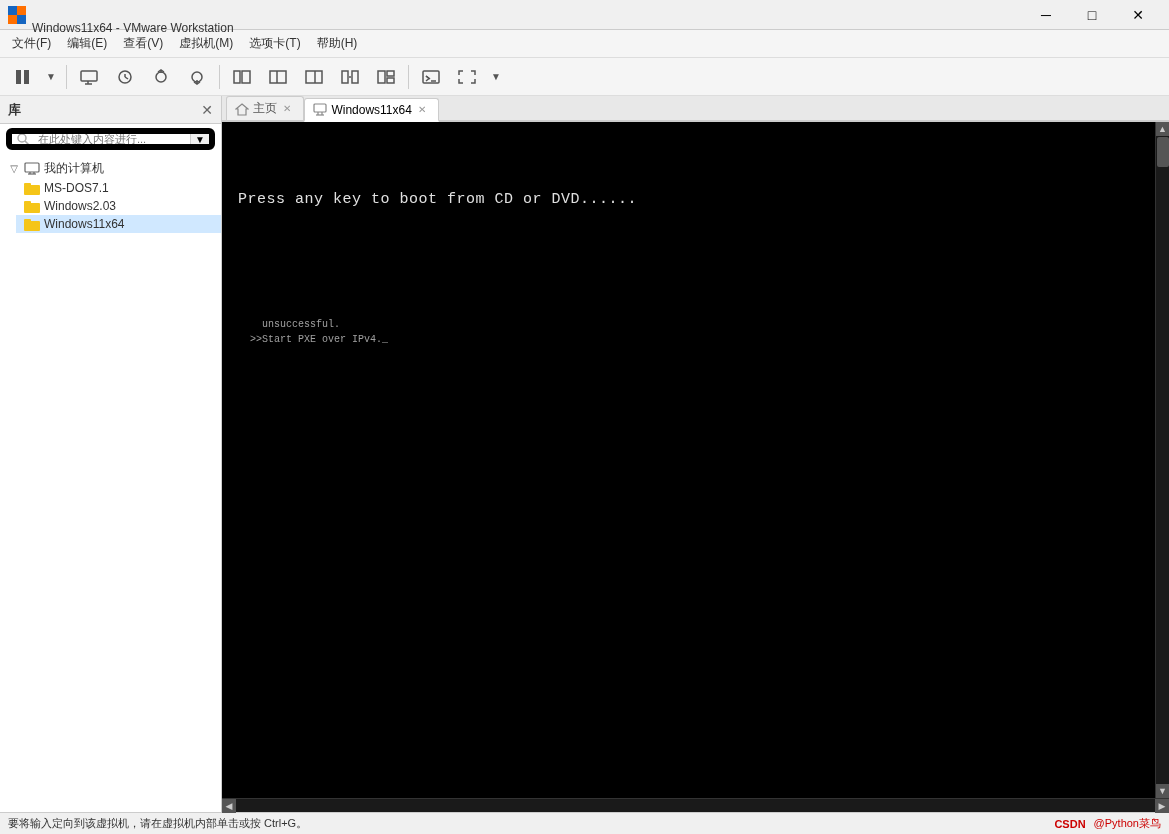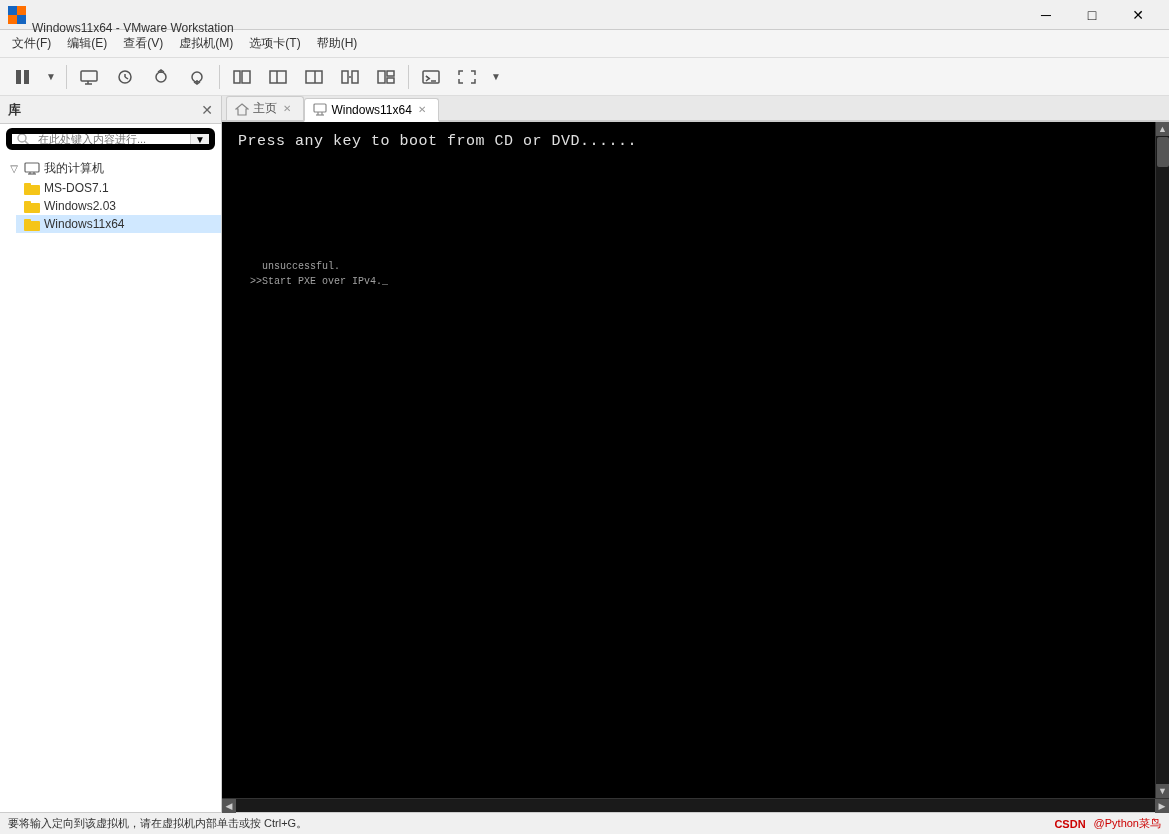--- a/index.html
+++ b/index.html
@@ -99,21 +99,21 @@
       background: #f0f0f0; cursor: pointer; font-size: 12px; color: #555;
       margin-right: 0; border-radius: 3px 3px 0 0; height: 24px;
     }
     .tab.active { background: #fff; color: #000; border-bottom: 2px solid #fff; margin-bottom: -2px; }
     .tab-close { font-size: 10px; color: #999; border: none; background: transparent; cursor: pointer; padding: 0 2px; }
     .vm-console {
       flex: 1; background: #000; color: #c0c0c0;
       font-family: 'Courier New', monospace; font-size: 14px;
       position: relative; overflow: hidden;
     }
-    .vm-console-inner { padding: 9px 16px; }
+    .vm-console-inner { padding: 28px 16px; margin-top: 39px; }
     .vm-line { white-space: pre; line-height: 1.5; }
     .vm-line.bright { color: #e0e0e0; letter-spacing: 0.5px; font-size: 15px; }
     .vm-line.dim { color: #a0a0a0; font-size: 10px; }
 
     
     .console-scrollbar {
       width: 14px; background: #222; border-left: 1px solid #333;
       display: flex; flex-direction: column; align-items: center;
     }
     .scrollbar-arrow { 

